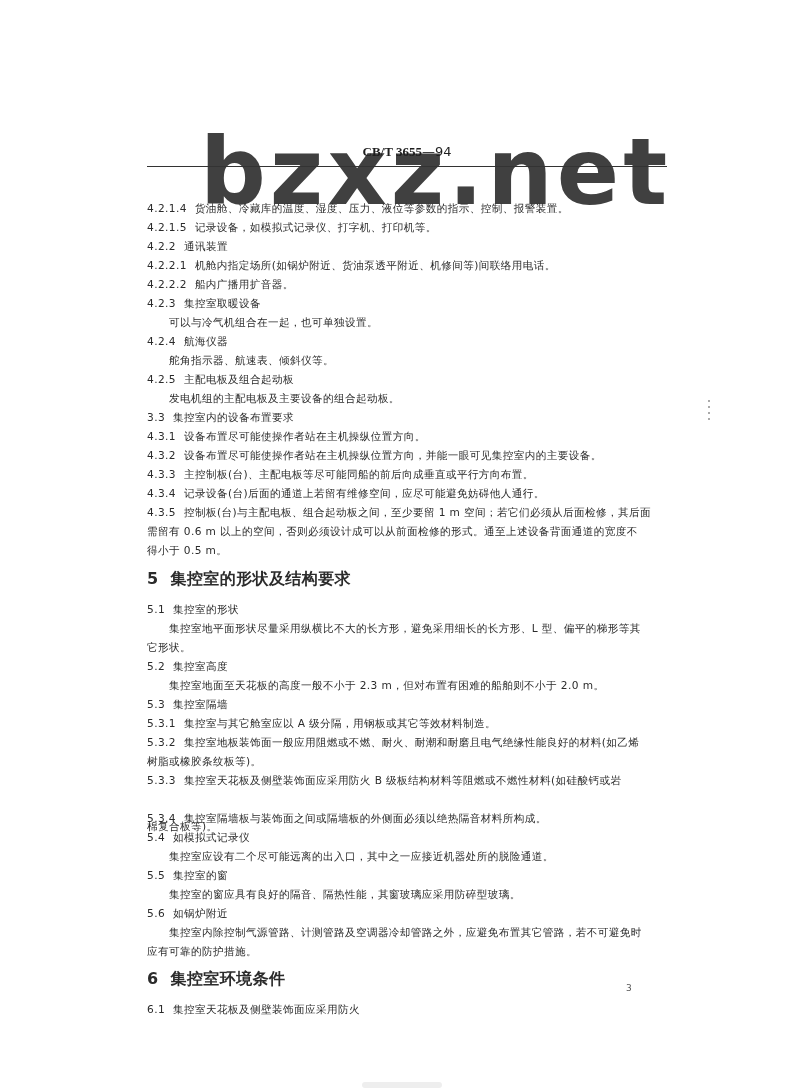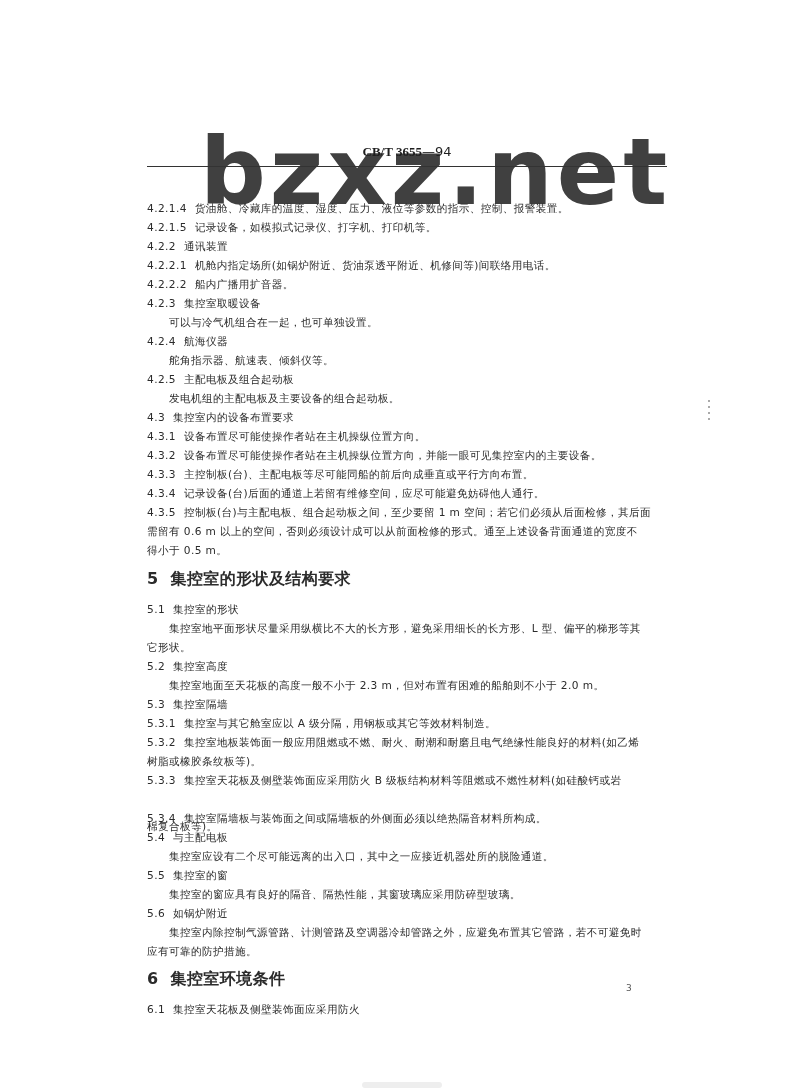--- a/index.html
+++ b/index.html
@@ -61,21 +61,21 @@
     <div class="ln" style="top:200px"><span class="no">4.2.1.5</span><span>记录设备，如模拟式记录仪、打字机、打印机等。</span></div>
     <div class="ln" style="top:219px"><span class="no">4.2.2</span><span>通讯装置</span></div>
     <div class="ln" style="top:238px"><span class="no">4.2.2.1</span><span>机舱内指定场所(如锅炉附近、货油泵透平附近、机修间等)间联络用电话。</span></div>
     <div class="ln" style="top:257px"><span class="no">4.2.2.2</span><span>船内广播用扩音器。</span></div>
     <div class="ln" style="top:276px"><span class="no">4.2.3</span><span>集控室取暖设备</span></div>
     <div class="ln indent" style="top:295px">可以与冷气机组合在一起，也可单独设置。</div>
     <div class="ln" style="top:314px"><span class="no">4.2.4</span><span>航海仪器</span></div>
     <div class="ln indent" style="top:333px">舵角指示器、航速表、倾斜仪等。</div>
     <div class="ln" style="top:352px"><span class="no">4.2.5</span><span>主配电板及组合起动板</span></div>
     <div class="ln indent" style="top:371px">发电机组的主配电板及主要设备的组合起动板。</div>
-    <div class="ln" style="top:390px"><span class="no">4.3</span><span>集控室内的设备布置要求</span></div>
+    <div class="ln" style="top:390px"><span class="no">3.3</span><span>集控室内的设备布置要求</span></div>
     <div class="ln" style="top:409px"><span class="no">4.3.1</span><span>设备布置尽可能使操作者站在主机操纵位置方向。</span></div>
     <div class="ln" style="top:428px"><span class="no">4.3.2</span><span>设备布置尽可能使操作者站在主机操纵位置方向，并能一眼可见集控室内的主要设备。</span></div>
     <div class="ln" style="top:447px"><span class="no">4.3.3</span><span>主控制板(台)、主配电板等尽可能同船的前后向成垂直或平行方向布置。</span></div>
     <div class="ln" style="top:466px"><span class="no">4.3.4</span><span>记录设备(台)后面的通道上若留有维修空间，应尽可能避免妨碍他人通行。</span></div>
     <div class="ln" style="top:485px"><span class="no">4.3.5</span><span>控制板(台)与主配电板、组合起动板之间，至少要留 1 m 空间；若它们必须从后面检修，其后面</span></div>
     <div class="ln cont" style="top:504px">需留有 0.6 m 以上的空间，否则必须设计成可以从前面检修的形式。通至上述设备背面通道的宽度不</div>
     <div class="ln cont" style="top:523px">得小于 0.5 m。</div>
 
     <div class="ln h1" style="top:552px"><span class="no">5</span><span>集控室的形状及结构要求</span></div>
     <div class="ln" style="top:582px"><span class="no">5.1</span><span>集控室的形状</span></div>
@@ -83,21 +83,21 @@
     <div class="ln cont" style="top:620px">它形状。</div>
     <div class="ln" style="top:639px"><span class="no">5.2</span><span>集控室高度</span></div>
     <div class="ln indent" style="top:658px">集控室地面至天花板的高度一般不小于 2.3 m，但对布置有困难的船舶则不小于 2.0 m。</div>
     <div class="ln" style="top:677px"><span class="no">5.3</span><span>集控室隔墙</span></div>
     <div class="ln" style="top:696px"><span class="no">5.3.1</span><span>集控室与其它舱室应以 A 级分隔，用钢板或其它等效材料制造。</span></div>
     <div class="ln" style="top:715px"><span class="no">5.3.2</span><span>集控室地板装饰面一般应用阻燃或不燃、耐火、耐潮和耐磨且电气绝缘性能良好的材料(如乙烯</span></div>
     <div class="ln cont" style="top:734px">树脂或橡胶条纹板等)。</div>
     <div class="ln" style="top:753px"><span class="no">5.3.3</span><span>集控室天花板及侧壁装饰面应采用防火 B 级板结构材料等阻燃或不燃性材料(如硅酸钙或岩</span></div>
     <div class="ln cont" style="top:799px">棉复合板等)。</div>
     <div class="ln" style="top:791px"><span class="no">5.3.4</span><span>集控室隔墙板与装饰面之间或隔墙板的外侧面必须以绝热隔音材料所构成。</span></div>
-    <div class="ln" style="top:810px"><span class="no">5.4</span><span>与主配电板</span></div>
+    <div class="ln" style="top:810px"><span class="no">5.4</span><span>如模拟式记录仪</span></div>
     <div class="ln indent" style="top:829px">集控室应设有二个尽可能远离的出入口，其中之一应接近机器处所的脱险通道。</div>
     <div class="ln" style="top:848px"><span class="no">5.5</span><span>集控室的窗</span></div>
     <div class="ln indent" style="top:867px">集控室的窗应具有良好的隔音、隔热性能，其窗玻璃应采用防碎型玻璃。</div>
     <div class="ln" style="top:886px"><span class="no">5.6</span><span>如锅炉附近</span></div>
     <div class="ln indent" style="top:905px">集控室内除控制气源管路、计测管路及空调器冷却管路之外，应避免布置其它管路，若不可避免时</div>
     <div class="ln cont" style="top:924px">应有可靠的防护措施。</div>
 
     <div class="ln h1" style="top:952px"><span class="no">6</span><span>集控室环境条件</span></div>
     <div class="ln" style="top:982px"><span class="no">6.1</span><span>集控室天花板及侧壁装饰面应采用防火</span></div>
   </div>

